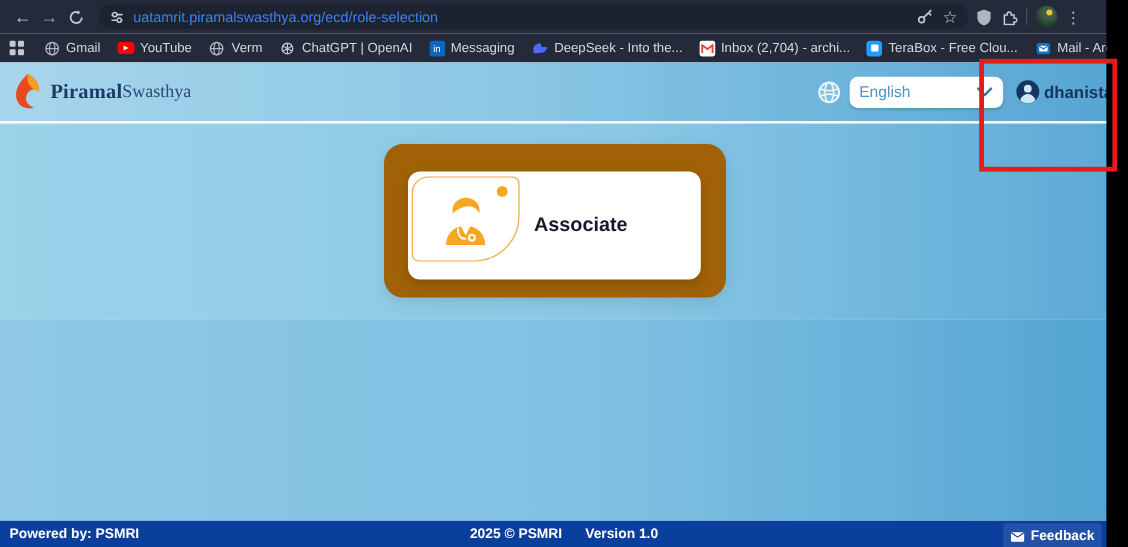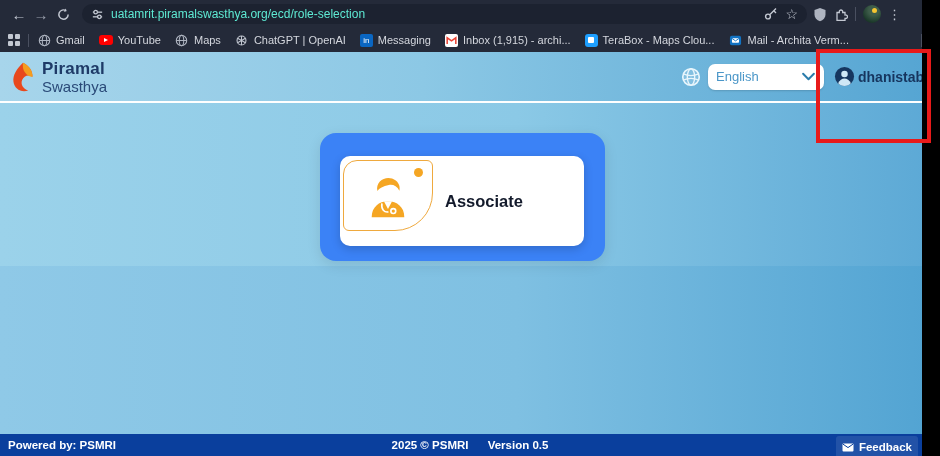--- a/index.html
+++ b/index.html
@@ -7,21 +7,21 @@
   .screen { position:relative; width:940px; height:456px; overflow:hidden; background:#fff; }
 
   
   .chrome-top { position:absolute; left:0; top:0; width:940px; height:28px;
     background:#242a39; display:flex; align-items:center; padding:0 8px; }
   .navbtn { width:22px; height:22px; display:flex; align-items:center; justify-content:center;
     color:#c3c8d2; font-size:15px; border-radius:50%; flex:0 0 auto; }
   .navbtn.dim { color:#9aa0ad; }
   .url-pill { height:20px; flex:0 0 725px; margin-left:8px; background:#1c2230; border-radius:11px;
     display:flex; align-items:center; padding:0 9px; gap:7px; }
-  .url-text { color:#5eead4; font-size:12px; white-space:nowrap; overflow:hidden; flex:1 1 auto; }
+  .url-text { color:#3b82f6; font-size:12px; white-space:nowrap; overflow:hidden; flex:1 1 auto; }
   .pill-ic { flex:0 0 auto; display:flex; align-items:center; }
   .star-ic { color:#c3c8d2; font-size:14px; line-height:1; }
   .tb-right { display:flex; align-items:center; margin-left:6px; gap:7px; }
   .tb-sep { width:1px; height:14px; background:#4a5060; }
   .avatar-chip { width:18px; height:18px; border-radius:50%;
     background:radial-gradient(circle at 60% 30%, #3e5d4a 0 30%, #1d3a2c 70%, #12241c 100%);
     position:relative; }
   .avatar-chip::after { content:""; position:absolute; left:9px; top:3px; width:5px; height:5px;
     border-radius:50%; background:#f4c531; }
   .dots { color:#c3c8d2; font-size:13px; letter-spacing:0; }
@@ -43,39 +43,39 @@
   .tera { width:13px; height:13px; background:#1e9fff; border-radius:3px; display:flex; align-items:center; justify-content:center; }
   .tera i { width:6px; height:6px; background:#fff; border-radius:1px; display:block; }
   .gm { width:13px; height:13px; background:#fff; border-radius:2px; display:flex; align-items:center; justify-content:center; }
   .bm-spacer { flex:1 1 auto; }
 
   
   .app-header { position:absolute; left:0; top:52px; width:940px; height:51px;
     background:linear-gradient(90deg,#a7d5eb 0%, #8cc8e5 45%, #54a4d2 100%);
     border-bottom:2px solid #fff; }
   .brand { position:absolute; left:10px; top:8px; display:flex; align-items:center; gap:6px; }
-  .brand-txt { display:flex; flex-direction:column; line-height:1; }
+  .brand-txt { display:flex; flex-direction:row; line-height:1;font-family:Liberation Serif, serif; }
   .brand-name { font-size:17px; font-weight:bold; color:#1e3a67; letter-spacing:.2px; }
   .brand-sub { font-size:15px; color:#2a4a78; margin-top:2px; }
   .hdr-right { position:absolute; left:680px; top:0; height:49px; display:flex; align-items:center; }
-  .lang-select { width:116px; height:26px; background:#fff; border-radius:7px; margin-left:6px;
+  .lang-select { width:128px; height:26px; background:#fff; border-radius:7px; margin-left:6px;
     display:flex; align-items:center; justify-content:space-between; padding:0 8px;
     box-shadow:0 1px 2px rgba(0,0,0,.15); cursor:pointer; }
   .lang-val { color:#4a96c8; font-size:13px; }
   .account { display:flex; align-items:center; gap:3px; margin-left:10px; cursor:pointer; }
   .uname { font-size:14px; font-weight:bold; color:#16355e; white-space:nowrap; }
 
   
   .main { position:absolute; left:0; top:103px; width:940px; height:331px; }
   .zone-top { position:absolute; left:0; top:0; width:940px; height:163px;
     background:linear-gradient(90deg,#9bd2ea 0%, #8bc9e6 55%, #5ba8d5 100%); }
   .zone-bottom { position:absolute; left:0; top:163px; width:940px; height:168px;
     background:linear-gradient(90deg,#8fc9e7 0%, #7fc0e2 55%, #51a3d2 100%); }
-  .role-outer { position:absolute; left:320px; top:30px; width:285px; height:128px;
-    background:#3b82f6; border-radius:16px; box-shadow:0 4px 14px rgba(0,0,0,.10); }
+  .role-outer { position:absolute; left:320px; top:17px; width:285px; height:128px;
+    background:#a16207; border-radius:16px; box-shadow:0 4px 14px rgba(0,0,0,.10); }
   .role-card { position:absolute; left:20px; top:23px; width:244px; height:90px; background:#fff;
     border-radius:10px; box-shadow:0 3px 10px rgba(0,0,0,.18); cursor:pointer; }
   .role-tile { position:absolute; left:3px; top:4px; width:90px; height:71px; background:#fff;
     border:1.5px solid #efa93e; border-radius:14px 6px 38px 6px;
     display:flex; align-items:center; justify-content:center; }
   .role-dot { position:absolute; right:9px; top:7px; width:9px; height:9px; border-radius:50%; background:#f5a623; }
   .role-label { position:absolute; left:105px; top:50%; transform:translateY(-50%);
     font-size:16.5px; font-weight:bold; color:#131a2b; }
 
   
@@ -168,55 +168,63 @@
     </div>
 
     <div class="bm-item">
       <span class="fav">
         <svg width="13" height="13" viewBox="0 0 14 14">
             <circle cx="7" cy="7" r="5.6" fill="none" stroke="#aeb4c0" stroke-width="1.2"></circle>
             <ellipse cx="7" cy="7" rx="2.4" ry="5.6" fill="none" stroke="#aeb4c0" stroke-width="1.1"></ellipse>
             <line x1="1.4" y1="7" x2="12.6" y2="7" stroke="#aeb4c0" stroke-width="1.1"></line>
           </svg>
       </span>
-      <span class="bm-label">Maps</span>
+      <span class="bm-label">Verm</span>
     </div>
 
     <div class="bm-item">
       <span class="fav">
         <svg width="13" height="13" viewBox="0 0 14 14">
             <circle cx="7" cy="7" r="4.8" fill="none" stroke="#c3c8d2" stroke-width="1.2"></circle>
             <line x1="7" y1="2.2" x2="7" y2="11.8" stroke="#c3c8d2" stroke-width="1.1"></line>
             <line x1="2.8" y1="4.6" x2="11.2" y2="9.4" stroke="#c3c8d2" stroke-width="1.1"></line>
             <line x1="2.8" y1="9.4" x2="11.2" y2="4.6" stroke="#c3c8d2" stroke-width="1.1"></line>
           </svg>
       </span>
       <span class="bm-label">ChatGPT | OpenAI</span>
     </div>
 
     <div class="bm-item">
       <span class="li">in</span>
       <span class="bm-label">Messaging</span>
     </div>
 
+    <div class="bm-item">
+      <span class="fav">
+        <svg width="14" height="12" viewBox="0 0 14 12">
+            <path d="M1.5 7 C1.5 3.5 5 1.5 8 2.5 C7.3 4.2 8.3 5.3 10 5.3 C11.6 5.3 12.5 4.6 12.7 5.6 C13.2 8.3 9.5 10.8 5.8 10 C3.8 11 1.5 10.7 1.5 9 Z" fill="#4d6bfe"></path>
+          </svg>
+      </span>
+      <span class="bm-label">DeepSeek - Into the...</span>
+    </div>
 
     <div class="bm-item">
       <span class="gm">
         <svg width="11" height="9" viewBox="0 0 12 10">
             <path d="M1.2 9 V2 L6 5.4 L10.8 2 V9" fill="none" stroke="#ea4335" stroke-width="1.7"></path>
           </svg>
       </span>
-      <span class="bm-label">Inbox (1,915) - archi...</span>
+      <span class="bm-label">Inbox (2,704) - archi...</span>
     </div>
 
     <div class="bm-item">
       <span class="tera">
           <i></i>
         </span>
-      <span class="bm-label">TeraBox - Maps Clou...</span>
+      <span class="bm-label">TeraBox - Free Clou...</span>
     </div>
 
     <div class="bm-item">
       <span class="fav">
         <svg width="13" height="13" viewBox="0 0 14 14">
             <rect x="1" y="2" width="12" height="10" rx="2" fill="#1273c4"></rect>
             <rect x="3.2" y="4.5" width="7.6" height="5" rx="0.8" fill="#fff"></rect>
             <path d="M3.2 4.8 L7 7.4 L10.8 4.8" fill="none" stroke="#1273c4" stroke-width="1"></path>
           </svg>
       </span>
@@ -281,21 +289,21 @@
         </div>
         <span class="role-label">Associate</span>
       </div>
     </div>
   </div>
 
   <div class="footer">
     <span class="pw">Powered by: PSMRI</span>
     <div class="foot-center">
       <span>2025 © PSMRI</span>
-      <span>Version 0.5</span>
+      <span>Version 1.0</span>
     </div>
     <div class="feedback-btn">
       <svg width="12" height="9" viewBox="0 0 12 9">
         <rect x="0.5" y="0.5" width="11" height="8" rx="1" fill="#fff"></rect>
         <path d="M0.8 1 L6 4.6 L11.2 1" fill="none" stroke="#0a3f9d" stroke-width="1"></path>
       </svg>
       <span>Feedback</span>
     </div>
   </div>
 

